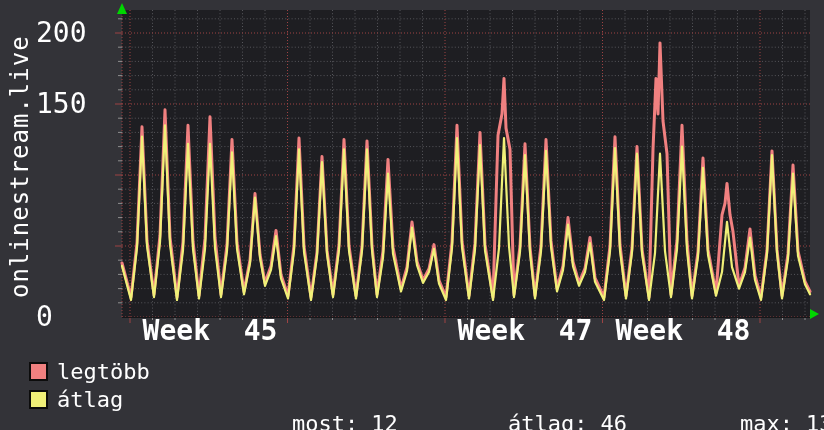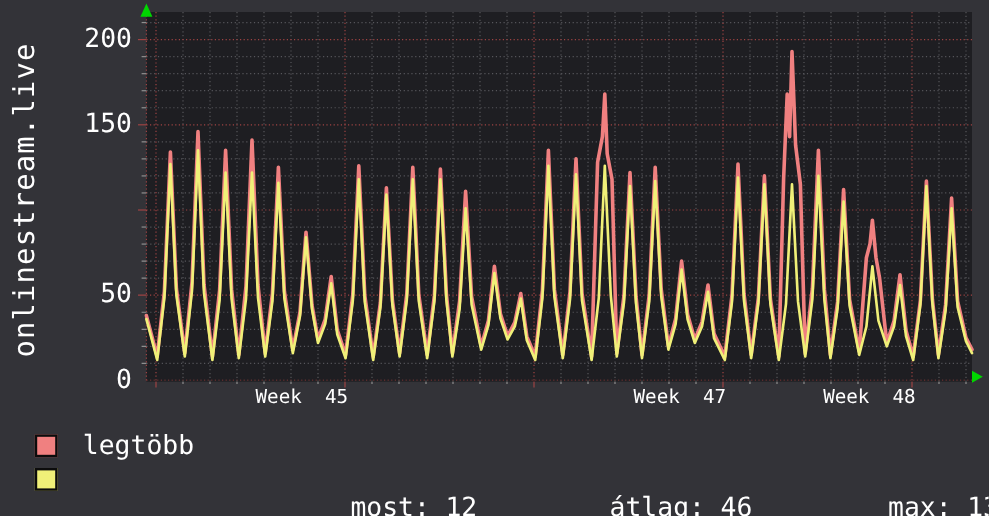--- a/index.html
+++ b/index.html
@@ -3,26 +3,26 @@
 <meta charset="utf-8">
 <style>
   html,body{margin:0;padding:0;background:#333338;}
   .win{position:relative;width:824px;height:430px;background:#333338;overflow:hidden;
        font-family:"DejaVu Sans Mono","Liberation Mono",monospace;color:#ffffff;}
   .vtitle{position:absolute;top:8px;left:0;width:40px;height:318px;
           display:flex;align-items:center;justify-content:center;
           writing-mode:vertical-rl;transform:rotate(180deg);
           font-size:24px;letter-spacing:1px;color:#fff;}
   #plot{position:absolute;top:0;left:0;}
-  .ylab{position:absolute;left:36px;width:74px;text-align:right;
-        font-size:22px;line-height:24px;white-space:pre;}
-  .wlab{position:absolute;top:319px;width:160px;text-align:right;
-        font-size:16px;line-height:24px;white-space:pre;}
+  .ylab{position:absolute;left:36px;width:74px;
+        font-size:28px;line-height:24px;white-space:pre;}
+  .wlab{position:absolute;top:319px;width:160px;text-align:center;
+        font-size:28px;line-height:24px;white-space:pre;font-weight:bold;}
   .swatch{position:absolute;width:15px;height:15px;border:2px solid #0c0c0c;}
-  .ltext{position:absolute;font-size:22px;line-height:24px;white-space:pre;margin-left:12px;}
+  .ltext{position:absolute;font-size:22px;line-height:24px;white-space:pre;}
   .stat{position:absolute;font-size:22px;line-height:24px;white-space:pre;}
   .stat .sv{margin-left:13px;}
 </style>
 </head>
 <body>
 
 <div class="win">
 
   <div class="vtitle">onlinestream.live</div>
 
@@ -139,32 +139,32 @@
         <line x1="118" y1="18.80000000000001" x2="122" y2="18.80000000000001" stroke="#8f8f8f" stroke-width="1"></line>
         <line x1="122" y1="317.5" x2="810" y2="317.5" stroke="#161618" stroke-width="1"></line>
       </g>
       <polyline points="122,263.0 131,297.1 137,242.6 142,126.7 147,240.7 154,294.3 160,235.2 165,109.7 170,237.1 177,297.1 183,242.1 188,125.3 193,241.2 199,295.7 205,238.4 210,116.8 215,237.5 221,294.3 227,244.8 232,139.5 237,242.8 244,291.4 250,260.1 255,193.5 260,254.3 265,282.9 271,266.1 276,230.4 281,274.8 288,295.7 294,245.3 299,138.1 304,246.2 311,297.1 317,252.1 322,156.5 327,250.2 333,294.3 339,244.8 344,139.5 349,245.7 356,295.7 362,246.2 367,140.9 372,245.2 377,294.3 383,251.1 388,159.4 393,247.2 401,288.6 407,267.2 412,221.9 417,261.4 423,280.1 429,268.7 434,244.6 439,280.3 446,297.1 452,242.1 457,125.3 462,241.2 469,295.7 475,243.4 480,132.4 485,244.4 493,297.1 498,135.2 502,113.9 504,78.4 506,128.1 510,149.4 514,294.3 520,246.1 525,143.8 530,247.1 535,295.7 541,245.7 546,139.5 551,240.9 557,288.6 563,265.9 568,217.6 573,262.0 579,282.9 585,268.4 590,237.5 595,278.0 604,297.1 610,245.8 615,136.7 620,244.8 626,295.7 632,248.0 637,146.6 642,249.0 649,297.1 653,149.4 656,78.4 658,113.9 660,42.9 663,121.0 667,153.7 671,294.3 677,240.2 682,125.3 687,241.2 692,295.7 698,251.6 703,158.0 708,249.7 716,292.9 722,214.8 725,203.4 727,183.5 730,214.8 733,231.8 739,285.8 745,267.6 750,229.0 755,275.3 761,297.1 767,250.3 772,150.9 777,249.4 782,295.7 788,253.9 793,165.1 798,251.0 805,281.5 810,291.4" fill="none" stroke="#f08080" stroke-width="3" stroke-linejoin="round" stroke-linecap="round"></polyline>
       <polyline points="122,265.9 131,300.0 137,247.7 142,136.7 147,245.8 154,297.1 160,242.1 165,125.3 170,244.1 177,300.0 183,250.0 188,143.8 193,249.0 199,298.5 205,249.0 210,143.8 215,248.0 221,297.1 227,250.8 232,152.3 237,248.8 244,294.3 250,263.4 255,197.7 260,257.6 265,285.8 271,269.9 276,236.1 281,278.5 288,298.5 294,250.8 299,149.4 304,251.8 311,300.0 317,255.9 322,162.2 327,254.0 333,297.1 339,249.9 344,149.4 349,250.8 356,298.5 362,250.8 367,149.4 372,249.9 377,297.1 383,257.6 388,173.6 393,253.7 401,291.4 407,271.0 412,227.5 417,265.2 423,282.9 429,272.0 434,248.8 439,283.6 446,300.0 452,248.2 457,138.1 462,247.2 469,298.5 475,249.5 480,145.2 485,250.4 493,300.0 499,248.2 504,138.1 509,246.2 514,297.1 520,251.7 525,155.1 530,252.6 535,298.5 541,251.3 546,150.9 551,246.5 557,291.4 563,270.1 568,224.7 573,266.2 579,285.8 585,272.1 590,243.2 595,281.8 604,300.0 610,251.3 615,148.0 620,250.4 626,298.5 632,252.2 637,153.7 642,253.2 649,300.0 655,253.2 660,153.7 665,251.2 671,297.1 677,249.0 682,146.6 687,249.9 692,298.5 698,256.7 703,167.9 708,254.8 716,295.7 722,272.1 727,221.9 732,267.2 739,288.6 745,272.2 750,237.5 755,280.0 761,300.0 767,253.6 772,155.1 777,252.6 782,298.5 788,258.6 793,173.6 798,255.7 805,284.3 810,294.3" fill="none" stroke="#f0f078" stroke-width="2.2" stroke-linejoin="round" stroke-linecap="round"></polyline>
       <polygon points="117,14 127,14 122,3" fill="#00d700"></polygon>
       <polygon points="810,309 810,319 819,314" fill="#00d700"></polygon>
     </svg>
 
   <div class="ylab" style="top:305px">0</div>
-  <div class="ylab" style="top:234px">50</div>
   <div class="ylab" style="top:92px">150</div>
   <div class="ylab" style="top:21px">200</div>
 
   <div class="wlab" style="left:130px">Week  45</div>
   <div class="wlab" style="left:445px">Week  47</div>
   <div class="wlab" style="left:603px">Week  48</div>
 
   <div class="swatch" id="sw-max" style="left: 29px; top: 362px; background: rgb(240, 128, 128);"></div>
   <div class="ltext" style="left:57px;top:360px">legtöbb</div>
 
   <div class="swatch" id="sw-avg" style="left: 29px; top: 390px; background: rgb(240, 240, 120);"></div>
+  <div class="ltext" style="left:57px;top:388px">átlag</div>
 
   <div class="stat" style="left:239px;top:388px">
     <span>most:</span><span class="sv">12</span>
   </div>
   <div class="stat" style="left:455px;top:388px">
     <span>átlag:</span><span class="sv">46</span>
   </div>
   <div class="stat" style="left:687px;top:388px">
     <span>max:</span><span class="sv">135</span>
   </div>

